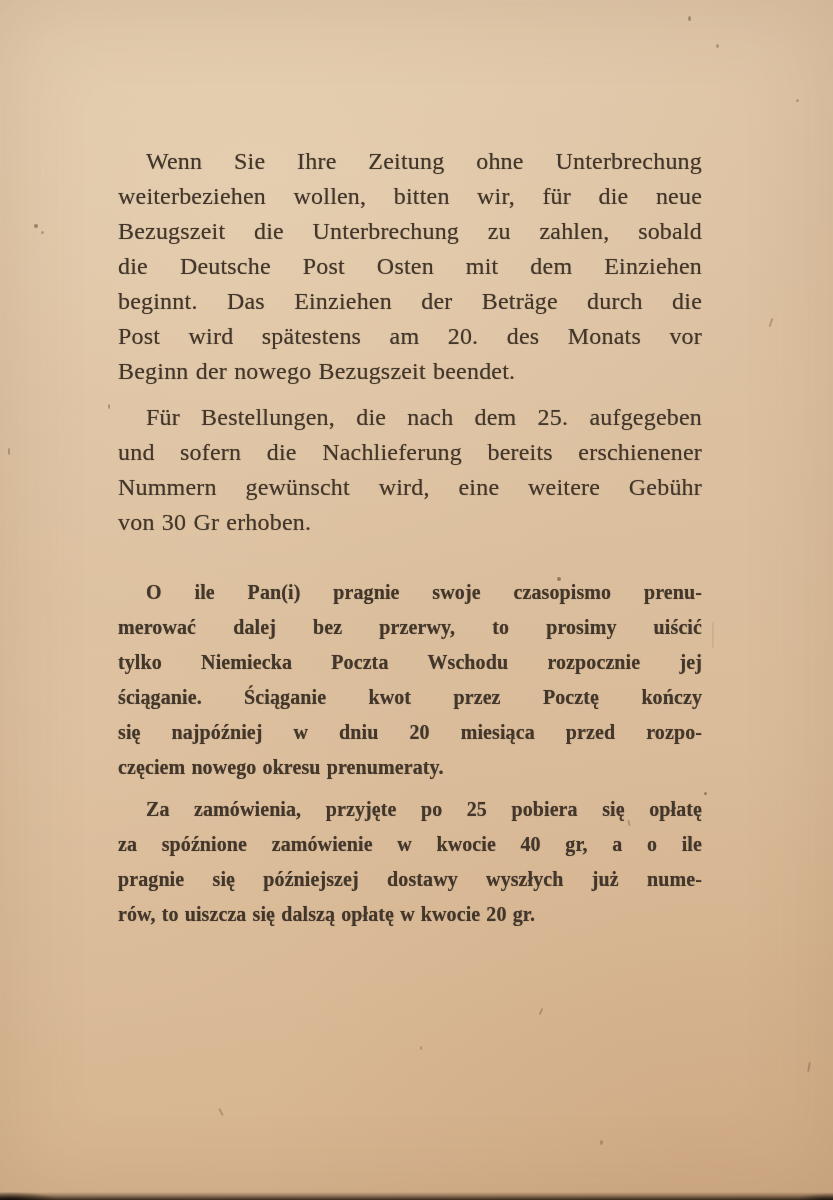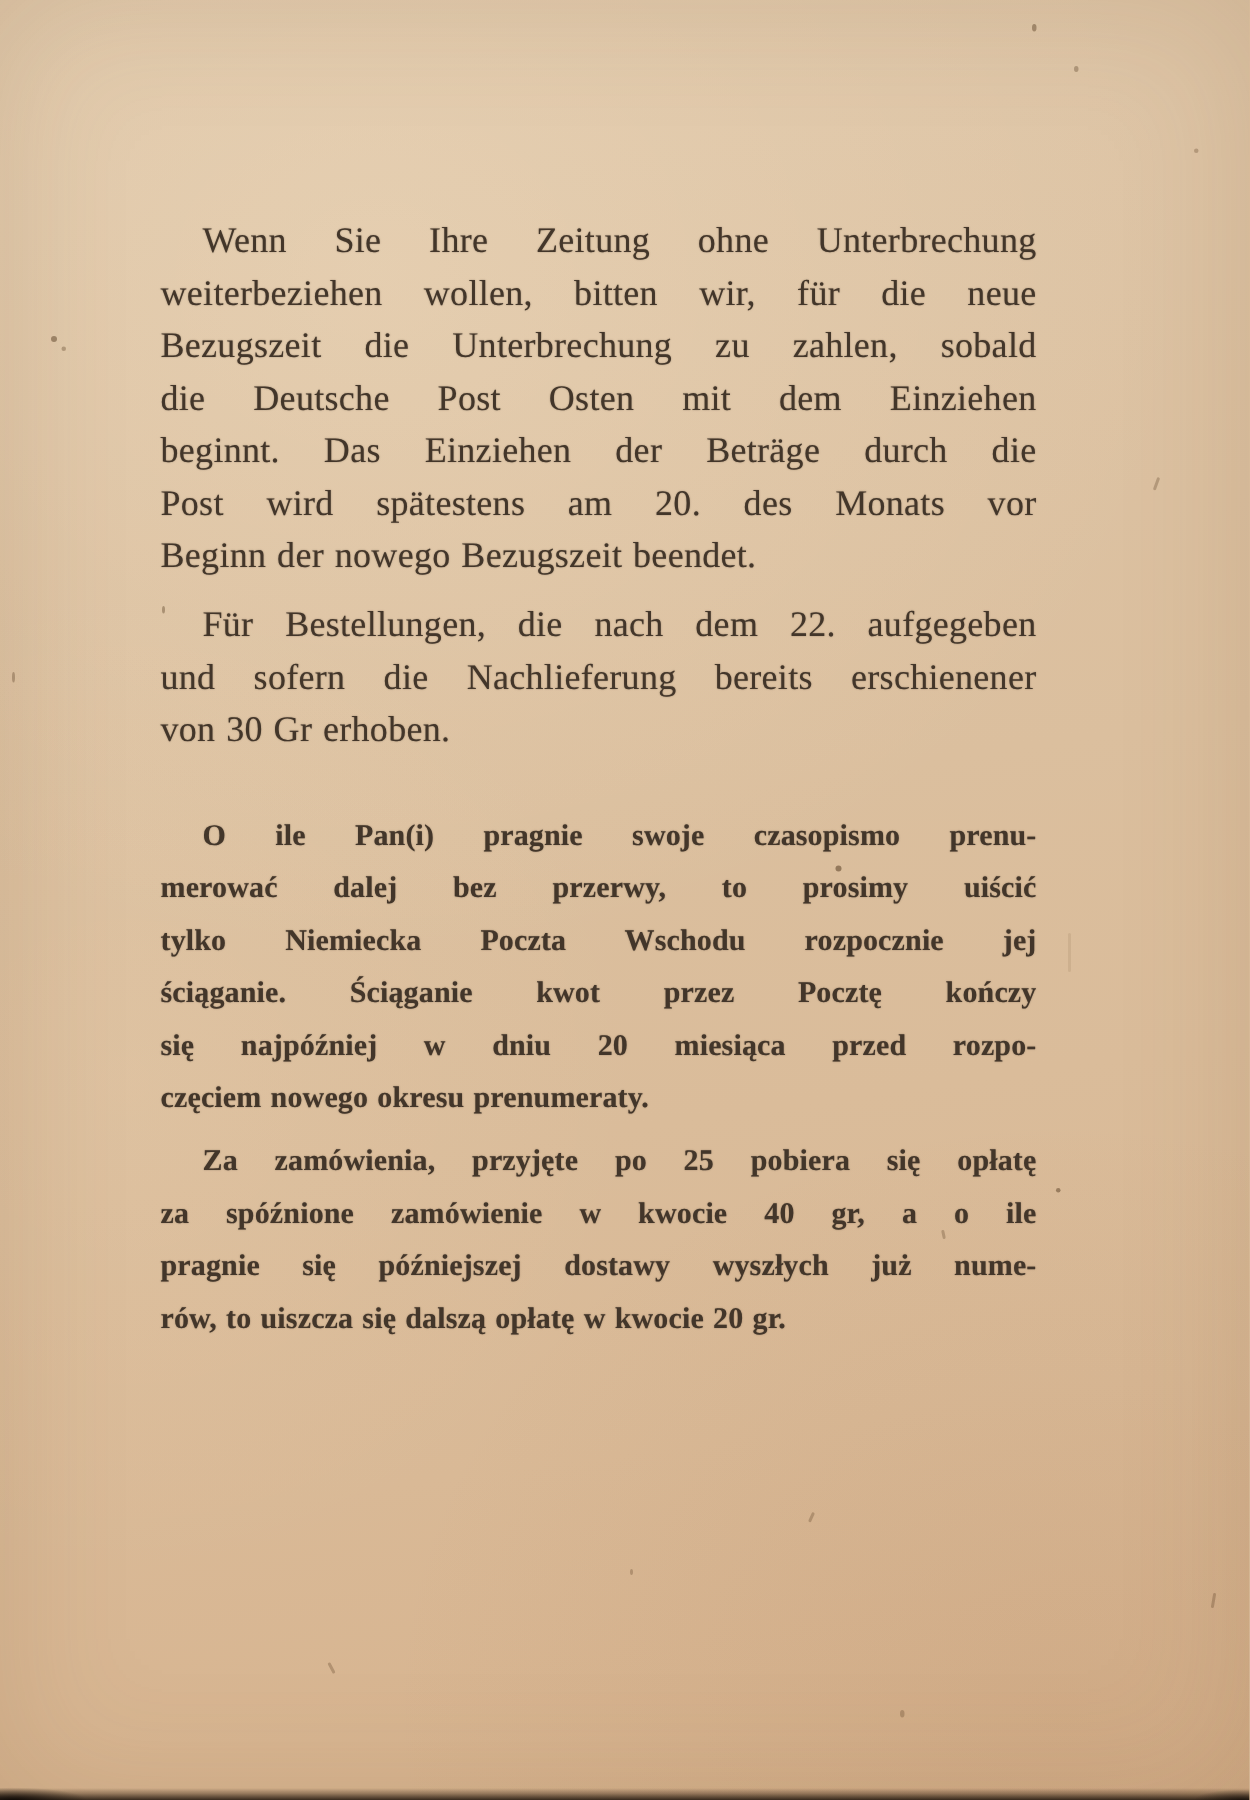--- a/index.html
+++ b/index.html
@@ -16,21 +16,21 @@
     inset: 0;
     background:
       radial-gradient(120% 70% at 30% 15%, rgba(255,240,214,0.22), transparent 55%),
       radial-gradient(90% 55% at 85% 95%, rgba(150,95,55,0.10), transparent 60%),
       radial-gradient(60% 40% at 10% 60%, rgba(255,235,205,0.10), transparent 70%),
       linear-gradient(172deg, #dfc7a9 0%, #dbbf9e 45%, #d9b996 78%, #d6b28d 100%);
     box-shadow: inset 0 0 90px rgba(120, 80, 45, 0.16);
   }
   .doc-text {
     position: absolute;
-    left: 107px;
+    left: 118px;
     top: 144px;
     width: 584px;
     color: var(--ink, #43362a);
     font-size: 24px;
     line-height: 35px;
     letter-spacing: 0.2px;
     text-shadow: 0 0 1px rgba(67, 54, 42, 0.55);
   }
   .para { margin: 0; }
   .para.bold { font-weight: 700; font-size: 20px; letter-spacing: 0.1px; }
@@ -82,22 +82,23 @@
       <div class="para p0" lang="de">
         <div class="line first">Wenn Sie Ihre Zeitung ohne Unterbrechung</div>
         <div class="line">weiterbeziehen wollen, bitten wir, für die neue</div>
         <div class="line">Bezugszeit die Unterbrechung zu zahlen, sobald</div>
         <div class="line">die Deutsche Post Osten mit dem Einziehen</div>
         <div class="line">beginnt. Das Einziehen der Beträge durch die</div>
         <div class="line">Post wird spätestens am 20. des Monats vor</div>
         <div class="line last">Beginn der nowego Bezugszeit beendet.</div>
       </div>
       <div class="para p1" lang="de">
-        <div class="line first">Für Bestellungen, die nach dem 22. aufgegeben</div>
+        <div class="line first">Für Bestellungen, die nach dem 25. aufgegeben</div>
         <div class="line">und sofern die Nachlieferung bereits erschienener</div>
+        <div class="line">Nummern gewünscht wird, eine weitere Gebühr</div>
         <div class="line last">von 30 Gr erhoben.</div>
       </div>
       <div class="para p2 bold" lang="pl">
         <div class="line first">O ile Pan(i) pragnie swoje czasopismo prenu-</div>
         <div class="line">merować dalej bez przerwy, to prosimy uiścić</div>
         <div class="line">tylko Niemiecka Poczta Wschodu rozpocznie jej</div>
         <div class="line">ściąganie. Ściąganie kwot przez Pocztę kończy</div>
         <div class="line">się najpóźniej w dniu 20 miesiąca przed rozpo-</div>
         <div class="line last">częciem nowego okresu prenumeraty.</div>
       </div>

